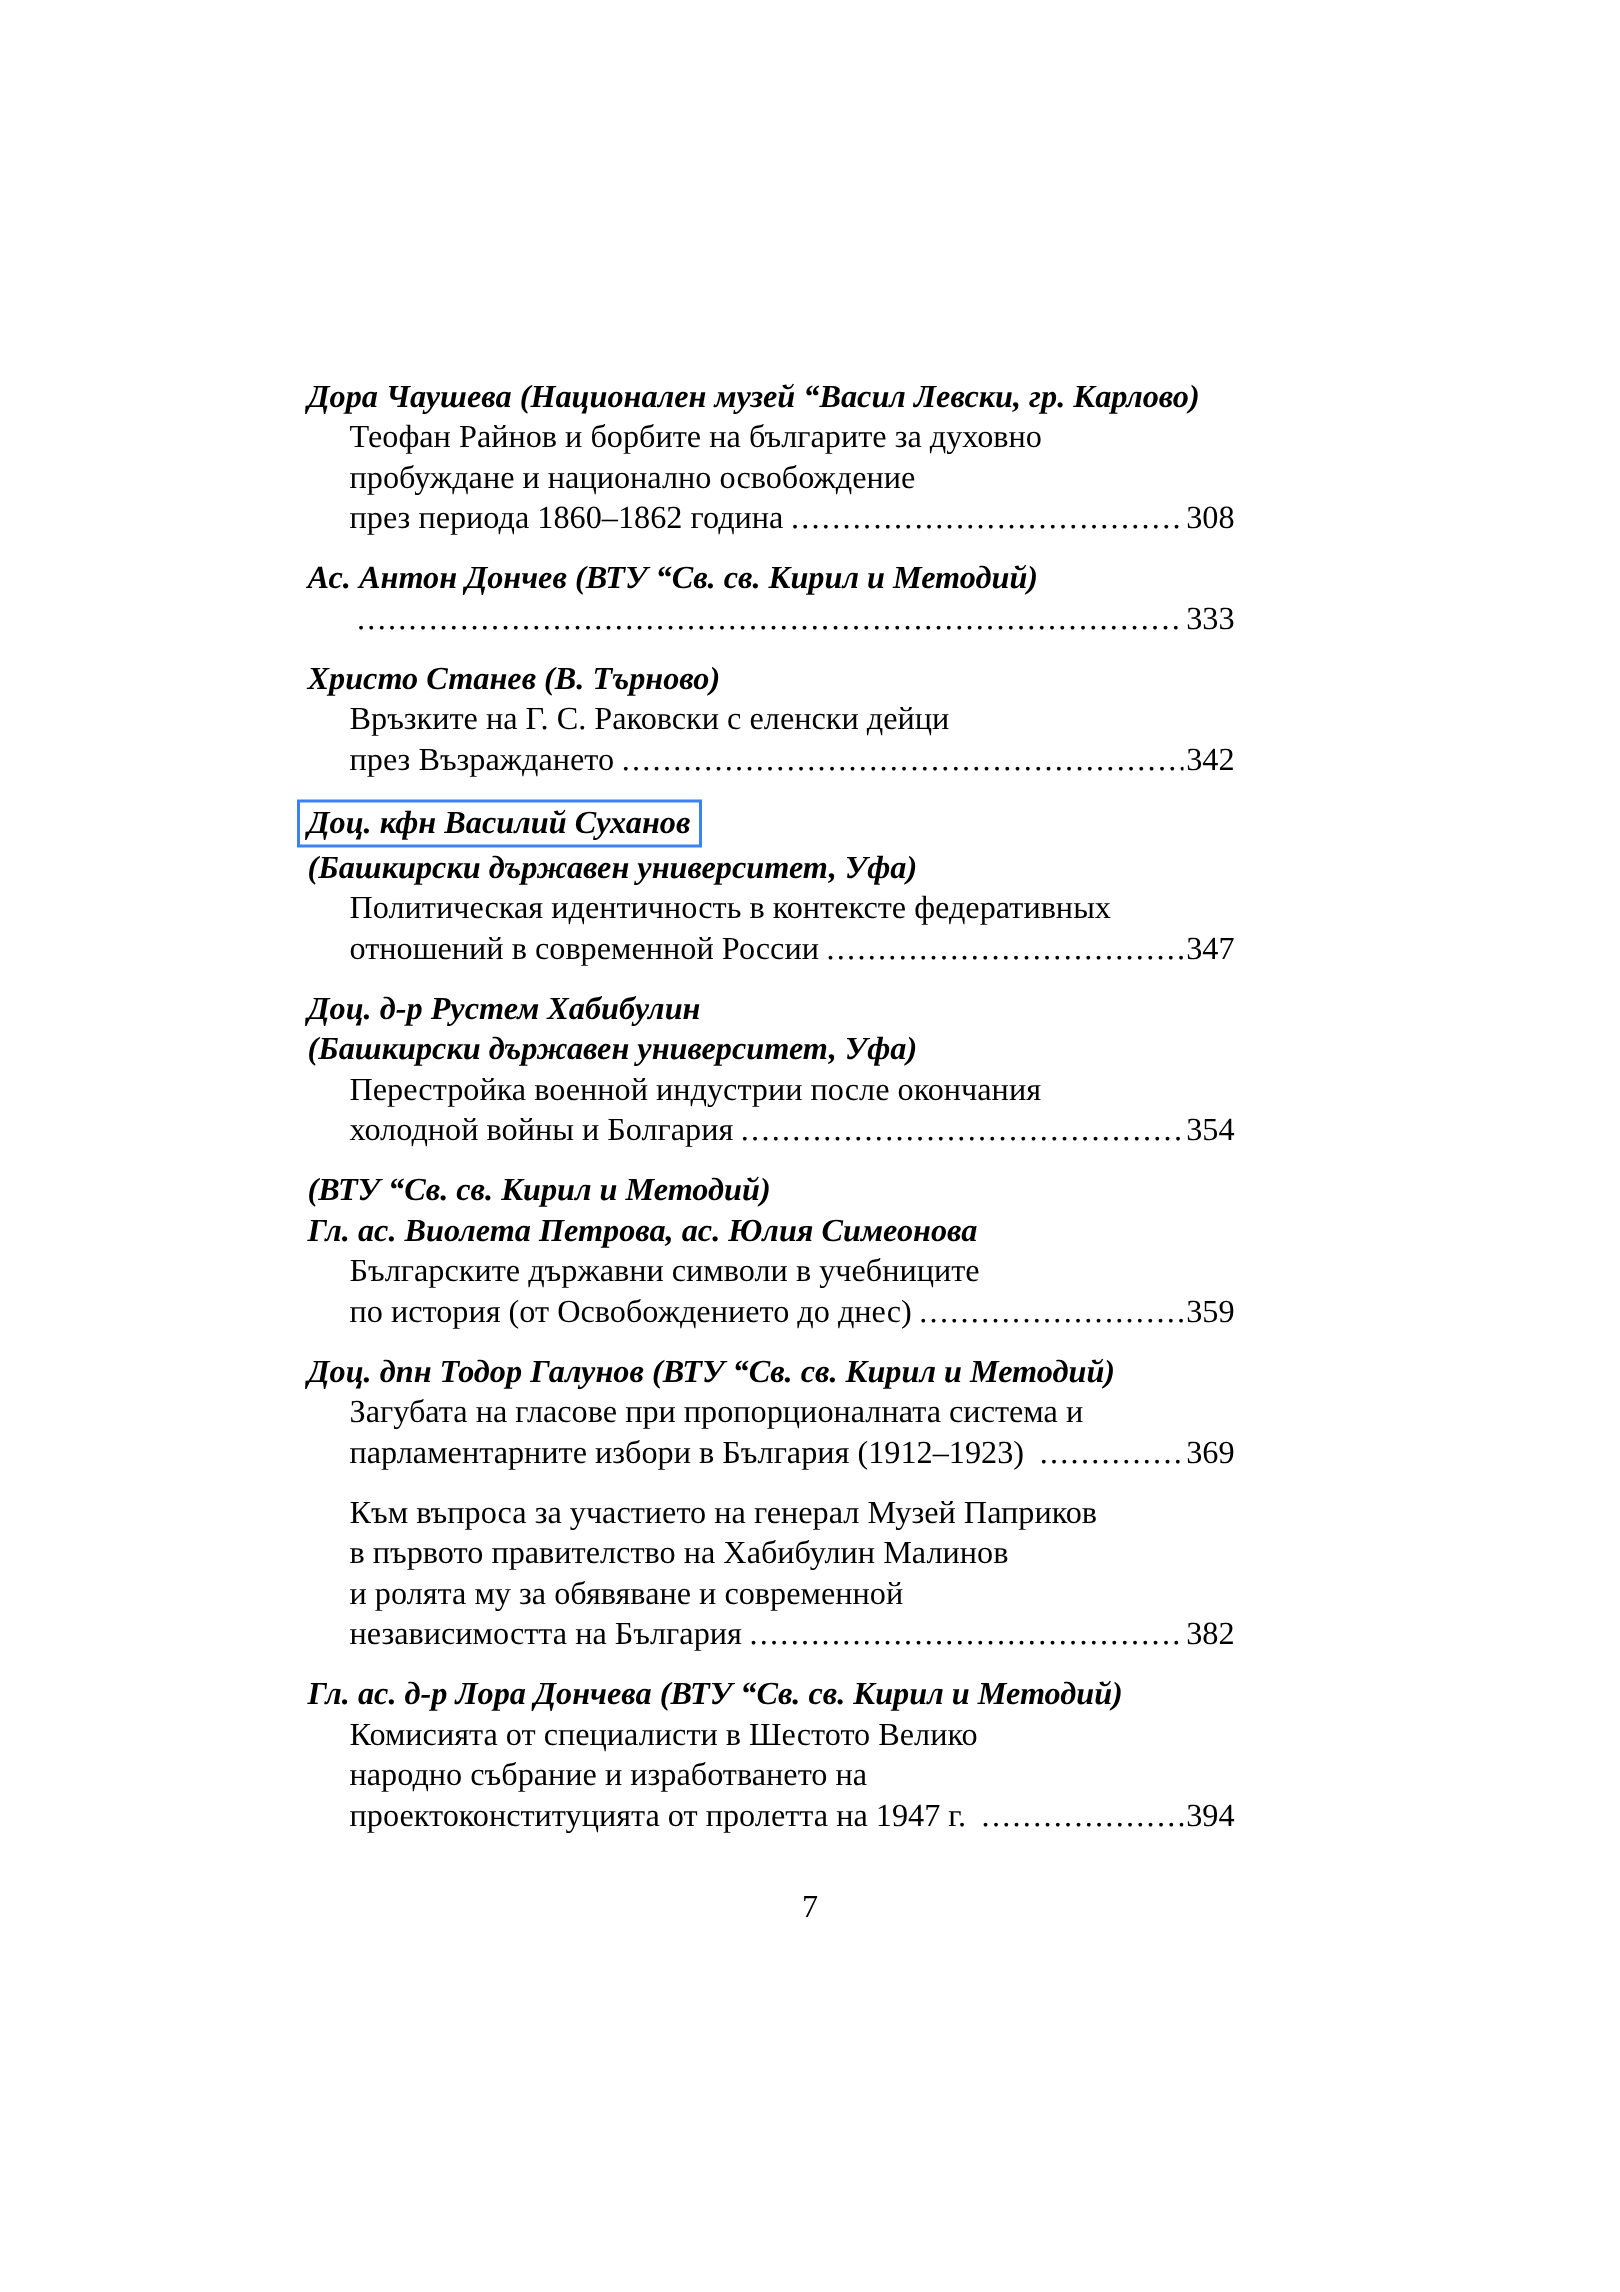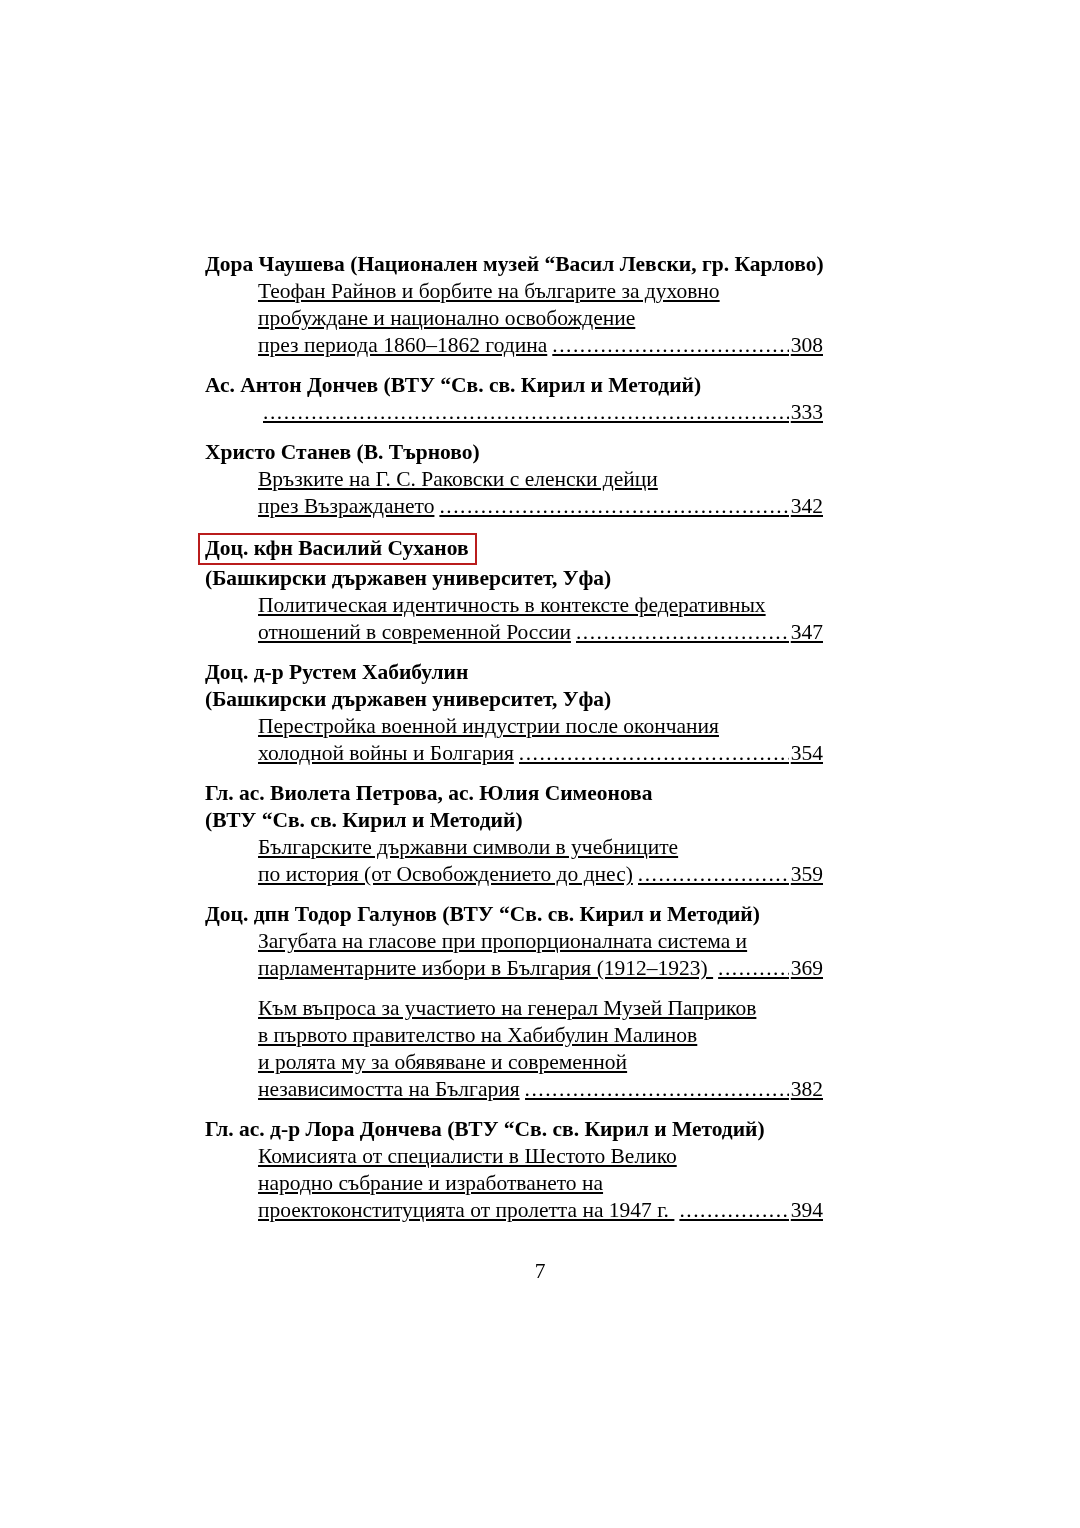--- a/index.html
+++ b/index.html
@@ -19,33 +19,33 @@
     position: absolute;
     left: 205px;
     top: 251px;
     width: 618px;
   }
   .entry {
     margin-bottom: 13px;
   }
   .author {
     font-weight: bold;
+    font-style: italic;
     font-size: 21.5px;
     line-height: 27px;
     white-space: nowrap;
   }
   .boxed {
     display: inline-block;
-    border: 2px solid #b91c1c;
+    border: 2px solid #3b82f6;
     padding: 0px 6px 1px 5px;
     margin-left: -7px;
   }
   .titles {
-    margin-left: 53px;
-    text-decoration: underline;
+    margin-left: 28px;
   }
   .title-line {
     font-size: 21.5px;
     line-height: 27px;
     white-space: nowrap;
   }
   .leader-line {
     display: flex;
     align-items: baseline;
     font-size: 21.5px;
@@ -137,22 +137,22 @@
       <div class="title-line">Перестройка военной индустрии после окончания</div>
       <div class="leader-line">
         <span class="title-text">холодной войны и Болгария</span>
         <span class="dots">........................................................................................................................................................................................................</span>
         <span class="pagenum">354</span>
       </div>
     </div>
   </section>
 
   <section class="entry">
+    <div class="author">(ВТУ “Св. св. Кирил и Методий)</div>
     <div class="author">Гл. ас. Виолета Петрова, ас. Юлия Симеонова</div>
-    <div class="author">(ВТУ “Св. св. Кирил и Методий)</div>
     <div class="titles">
       <div class="title-line">Българските държавни символи в учебниците</div>
       <div class="leader-line">
         <span class="title-text">по история (от Освобождението до днес)</span>
         <span class="dots">........................................................................................................................................................................................................</span>
         <span class="pagenum">359</span>
       </div>
     </div>
   </section>
 

